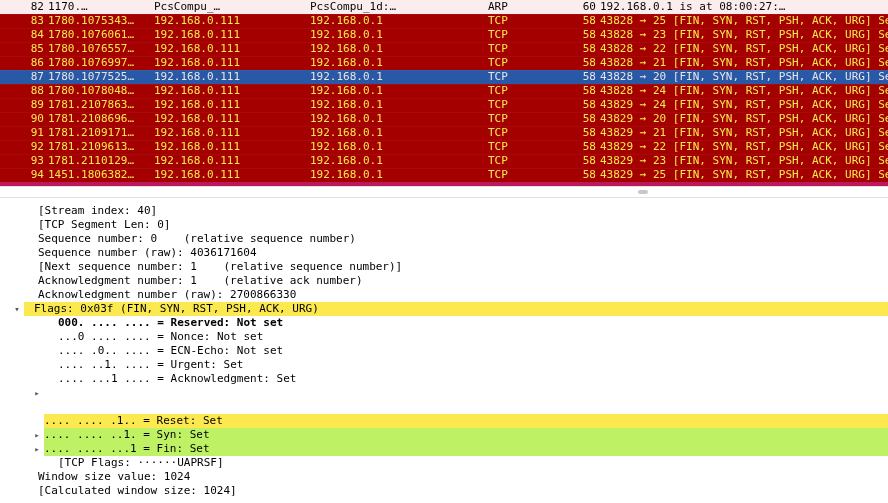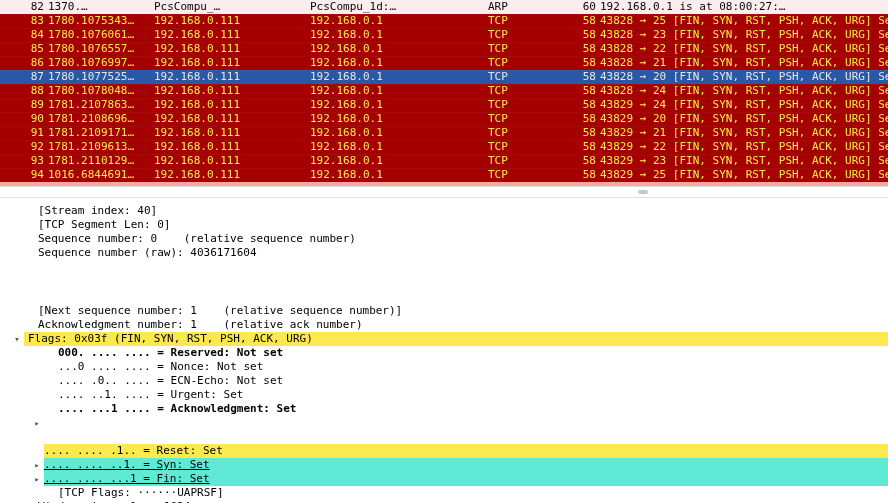--- a/index.html
+++ b/index.html
@@ -7,21 +7,21 @@
     padding: 0;
     font-family: "DejaVu Sans Mono", "Liberation Mono", Menlo, Consolas, monospace;
     font-size: 11px;
     background: #fff;
     color: #000;
     width: 888px;
   }
   
   .packet-list {
     width: 100%;
-    border-bottom: 4px solid #fca5a5;
+    border-bottom: 4px solid #be185d;
   }
   .packet-list table {
     width: 100%;
     border-collapse: collapse;
     table-layout: fixed;
   }
   .packet-list td {
     padding: 0 2px;
     height: 14px;
     line-height: 14px;
@@ -60,37 +60,37 @@
     justify-content: center;
     font-size: 9px;
     color: #555;
     user-select: none;
   }
   .indent1 { padding-left: 24px; }
   .indent2 { padding-left: 44px; }
   .full-line { flex: 1; padding-right: 4px; }
 
   .hl-yellow { background: #fce94f; }
-  .hl-cyan   { background: #5eead4; text-decoration: underline; }
+  .hl-cyan   { background: #bef264; }
 
   
   .scroll-gap { height: 10px; background:#fff; border-top:1px solid #e0e0e0; border-bottom:1px solid #e0e0e0; position:relative; }
   .scroll-gap::after{
     content:""; position:absolute; right:240px; top:3px; width:10px; height:4px; background:#c8c8c8; border-radius:2px;
   }
 </style>
 </head>
 <body>
 
 <div class="packet-list">
   <table>
     <tbody id="plist-body">
         <tr class="pk-top">
           <td class="c-no">82</td>
-          <td class="c-time">1370.…</td>
+          <td class="c-time">1170.…</td>
           <td class="c-src">PcsCompu_…</td>
           <td class="c-dst">PcsCompu_1d:…</td>
           <td class="c-proto">ARP</td>
           <td class="c-len">60</td>
           <td class="c-info">192.168.0.1 is at 08:00:27:…</td>
         </tr>
         <tr class="pk-red">
           <td class="c-no">83</td>
           <td class="c-time">1780.1075343…</td>
           <td class="c-src">192.168.0.111</td>
@@ -184,44 +184,45 @@
           <td class="c-no">93</td>
           <td class="c-time">1781.2110129…</td>
           <td class="c-src">192.168.0.111</td>
           <td class="c-dst">192.168.0.1</td>
           <td class="c-proto">TCP</td>
           <td class="c-len">58</td>
           <td class="c-info">43829 → 23 [FIN, SYN, RST, PSH, ACK, URG] Seq…</td>
         </tr>
         <tr class="pk-red">
           <td class="c-no">94</td>
-          <td class="c-time">1016.6844691…</td>
+          <td class="c-time">1451.1806382…</td>
           <td class="c-src">192.168.0.111</td>
           <td class="c-dst">192.168.0.1</td>
           <td class="c-proto">TCP</td>
           <td class="c-len">58</td>
           <td class="c-info">43829 → 25 [FIN, SYN, RST, PSH, ACK, URG] Seq…</td>
         </tr>
       </tbody>
   </table>
 </div>
 <div class="scroll-gap"></div>
 
 <div class="details" id="details-pane">
     <div class="tree-row"><span class="tw" style="margin-left: 10px;"></span><span class="full-line indent1" style="padding-left: 14px;">[Stream index: 40]</span></div>
     <div class="tree-row"><span class="tw" style="margin-left: 10px;"></span><span class="full-line indent1" style="padding-left: 14px;">[TCP Segment Len: 0]</span></div>
     <div class="tree-row"><span class="tw" style="margin-left: 10px;"></span><span class="full-line indent1" style="padding-left: 14px;">Sequence number: 0    (relative sequence number)</span></div>
     <div class="tree-row"><span class="tw" style="margin-left: 10px;"></span><span class="full-line indent1" style="padding-left: 14px;">Sequence number (raw): 4036171604</span></div>
-    <div class="tree-row"><span class="tw" style="margin-left: 10px;"></span><span class="full-line indent1" style="padding-left: 14px; margin-top: 44px;">[Next sequence number: 1    (relative sequence number)]</span></div>
+    <div class="tree-row"><span class="tw" style="margin-left: 10px;"></span><span class="full-line indent1" style="padding-left: 14px;">[Next sequence number: 1    (relative sequence number)]</span></div>
     <div class="tree-row"><span class="tw" style="margin-left: 10px;"></span><span class="full-line indent1" style="padding-left: 14px;">Acknowledgment number: 1    (relative ack number)</span></div>
-    <div class="tree-row"><span class="tw" style="margin-left: 10px;">▾</span><span class="full-line hl-yellow" style="padding-left: 4px;">Flags: 0x03f (FIN, SYN, RST, PSH, ACK, URG)</span></div>
+    <div class="tree-row"><span class="tw" style="margin-left: 10px;"></span><span class="full-line indent1" style="padding-left: 14px;">Acknowledgment number (raw): 2700866330</span></div>
+    <div class="tree-row"><span class="tw" style="margin-left: 10px;">▾</span><span class="full-line hl-yellow" style="padding-left: 10px;">Flags: 0x03f (FIN, SYN, RST, PSH, ACK, URG)</span></div>
     <div class="tree-row"><span class="tw" style="margin-left: 30px;"></span><span class="full-line indent2" style="padding-left: 14px; font-weight: bold;">000. .... .... = Reserved: Not set</span></div>
     <div class="tree-row"><span class="tw" style="margin-left: 30px;"></span><span class="full-line indent2" style="padding-left: 14px;">...0 .... .... = Nonce: Not set</span></div>
     <div class="tree-row"><span class="tw" style="margin-left: 30px;"></span><span class="full-line indent2" style="padding-left: 14px;">.... .0.. .... = ECN-Echo: Not set</span></div>
     <div class="tree-row"><span class="tw" style="margin-left: 30px;"></span><span class="full-line indent2" style="padding-left: 14px;">.... ..1. .... = Urgent: Set</span></div>
-    <div class="tree-row"><span class="tw" style="margin-left: 30px;"></span><span class="full-line indent2" style="padding-left: 14px; font-weight: bold;">.... ...1 .... = Acknowledgment: Set</span></div>
+    <div class="tree-row"><span class="tw" style="margin-left: 30px;"></span><span class="full-line indent2" style="padding-left: 14px;">.... ...1 .... = Acknowledgment: Set</span></div>
     <div class="tree-row"><span class="tw" style="margin-left: 30px;">▸</span><span class="full-line hl-yellow" style="padding-left: 0px; margin-top: 28px;">.... .... .1.. = Reset: Set</span></div>
     <div class="tree-row"><span class="tw" style="margin-left: 30px;">▸</span><span class="full-line hl-cyan" style="padding-left: 0px;">.... .... ..1. = Syn: Set</span></div>
     <div class="tree-row"><span class="tw" style="margin-left: 30px;">▸</span><span class="full-line hl-cyan" style="padding-left: 0px;">.... .... ...1 = Fin: Set</span></div>
     <div class="tree-row"><span class="tw" style="margin-left: 30px;"></span><span class="full-line indent2" style="padding-left: 14px;">[TCP Flags: ······UAPRSF]</span></div>
     <div class="tree-row"><span class="tw" style="margin-left: 10px;"></span><span class="full-line indent1" style="padding-left: 14px;">Window size value: 1024</span></div>
     <div class="tree-row"><span class="tw" style="margin-left: 10px;"></span><span class="full-line indent1" style="padding-left: 14px;">[Calculated window size: 1024]</span></div>
   </div>
 
 </body></html>

